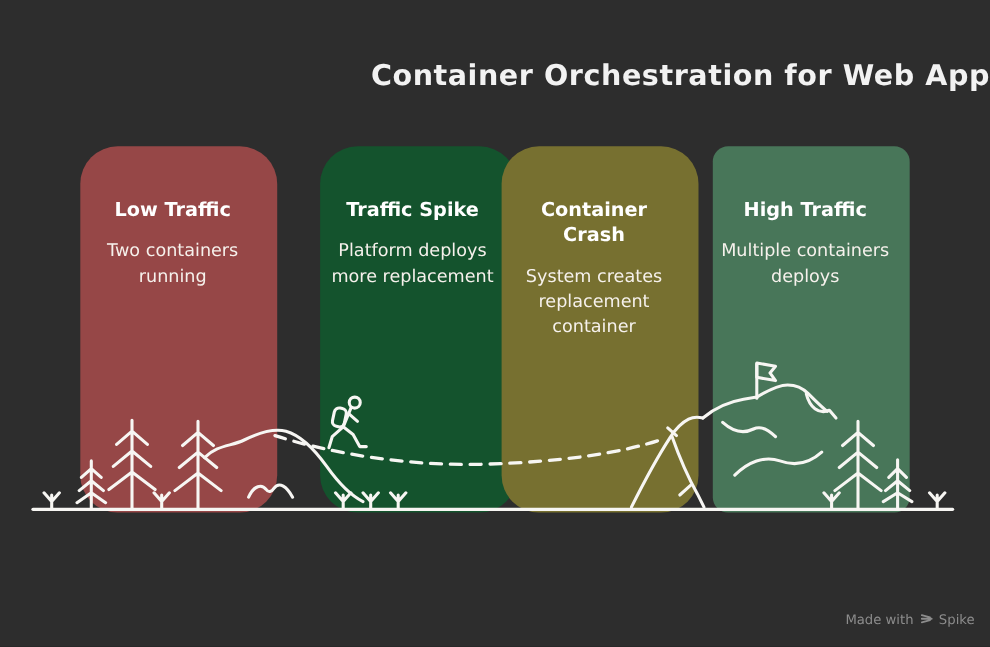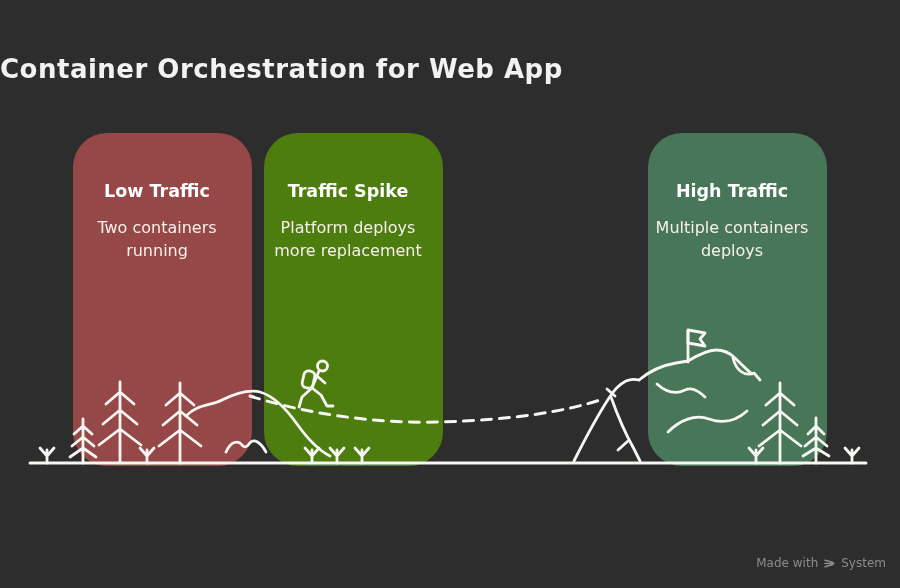--- a/index.html
+++ b/index.html
@@ -5,36 +5,36 @@
   html,body{margin:0;padding:0;background:#222;}
   .canvas{
     position:relative;
     width:900px;height:588px;
     background:var(--bg,#2d2d2d);
     font-family:"DejaVu Sans","Liberation Sans",sans-serif;
     overflow:hidden;
   }
   .title{
     position:absolute;top:54px;left:0;width:100%;
-    text-align:left;
+    text-align:right;
     font-size:26px;font-weight:bold;letter-spacing:.5px;
     color:#f2f2f2;
   }
   .card{
     position:absolute;top:133px;width:179px;height:333px;
     border-radius:34px;
     box-sizing:border-box;
     padding:47px 17px 0 6px;
     text-align:center;
     color:#fdfcf9;
   }
   .card-0{left:73px;}
   .card-1{left:264px;}
   .card-2{left:456px;}
-  .card-3{left:648px;}
+  .card-3{left:648px;border-radius:14px;}
   .card h2{
     margin:0;
     font-size:17.5px;font-weight:bold;line-height:1.3;
     color:#ffffff;
   }
   .card p{
     margin:13px 0 0 0;
     font-size:16px;line-height:1.45;
     color:#f6f1ec;
   }
@@ -46,43 +46,47 @@
     fill:none;
     stroke:var(--line,#f7f6f3);
     stroke-width:2.8;
     stroke-linecap:round;
     stroke-linejoin:round;
   }
   .scene .dashed{stroke-dasharray:10 8;stroke-width:3;}
   .scene .ground{stroke-width:3;}
   .footer{
     position:absolute;right:14px;bottom:18px;
-    display:flex;align-items:center;gap:5px;
+    display:flex;align-items:flex-start;gap:5px;
     font-size:12px;color:#8c8c8c;
   }
   .footer svg{display:block;}
   .footer svg path{fill:none;stroke:#8c8c8c;stroke-width:1.6;stroke-linecap:round;}
 </style>
 </head>
 <body>
 
 <div class="canvas" style="--bg: #2d2d2d; --line: #f7f6f3;">
 
   <div class="title">Container Orchestration for Web App</div>
 
   <div class="card card-0" style="background: rgb(150, 71, 71);">
     <h2>Low Traffic</h2>
     <p>Two containers running</p>
   </div>
 
-  <div class="card card-1" style="background: #4d7c0f;">
+  <div class="card card-1" style="background: #14532d; margin-left: 27px;">
     <h2>Traffic Spike</h2>
     <p>Platform deploys more replacement</p>
   </div>
 
+  <div class="card card-2" style="background: rgb(119, 112, 48);">
+    <h2>Container Crash</h2>
+    <p>System creates replacement container</p>
+  </div>
 
   <div class="card card-3" style="background: rgb(72, 118, 89);">
     <h2>High Traffic</h2>
     <p>Multiple containers deploys</p>
   </div>
 
   <svg class="scene" width="900" height="588" viewBox="0 0 900 588">
 
     <path class="ground" d="M30 463 H866"></path>
 
@@ -144,16 +148,16 @@
       <path d="M816 463 V418 M816 426 L808 434 M816 426 L824 434 M816 437 L805 446 M816 437 L827 446 M816 448 L803 456 M816 448 L829 456"></path>
     </g>
     <path d="M852 463 V450 M852 456 L845 448 M852 456 L859 448"></path>
   </svg>
 
   <div class="footer">
     <span>Made with</span>
     <svg width="13" height="13" viewBox="0 0 13 13">
       <path d="M2 3.2 L9.5 5.3 M2 6.5 L11 6.5 M2 9.8 L9.5 7.7"></path>
     </svg>
-    <span>System</span>
+    <span>Spike</span>
   </div>
 
 </div>
 
 </body></html>

